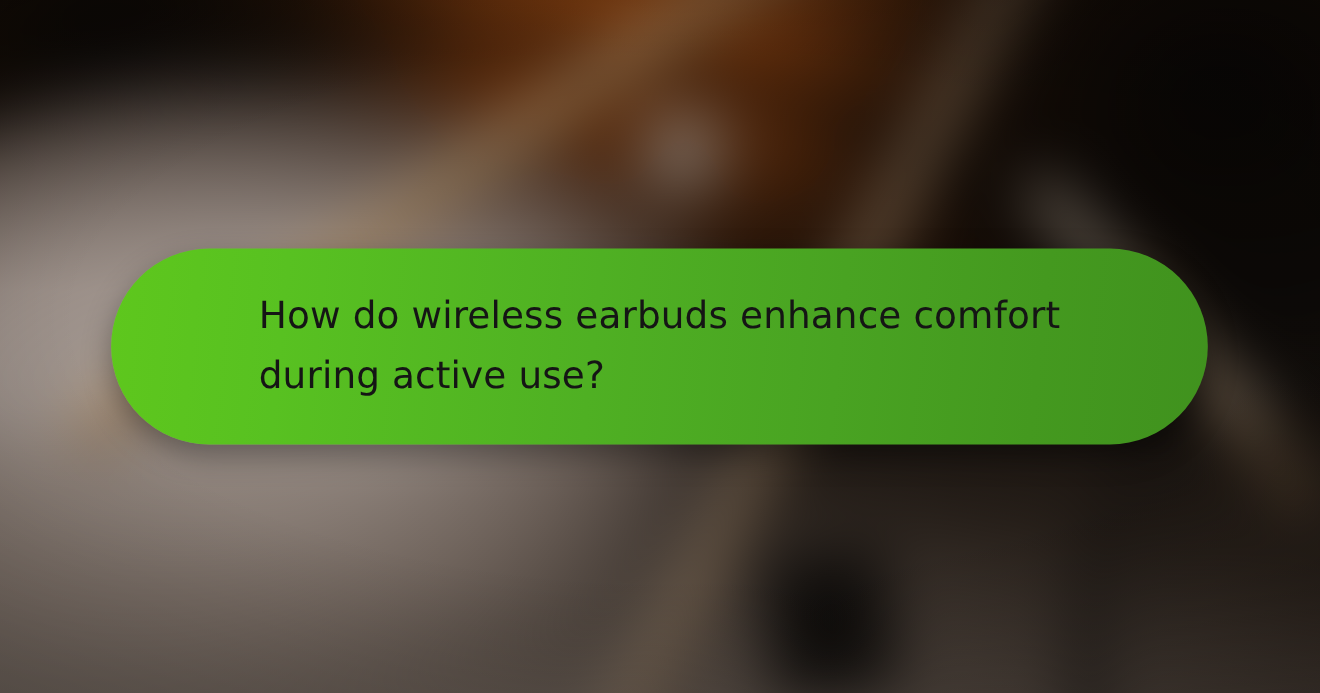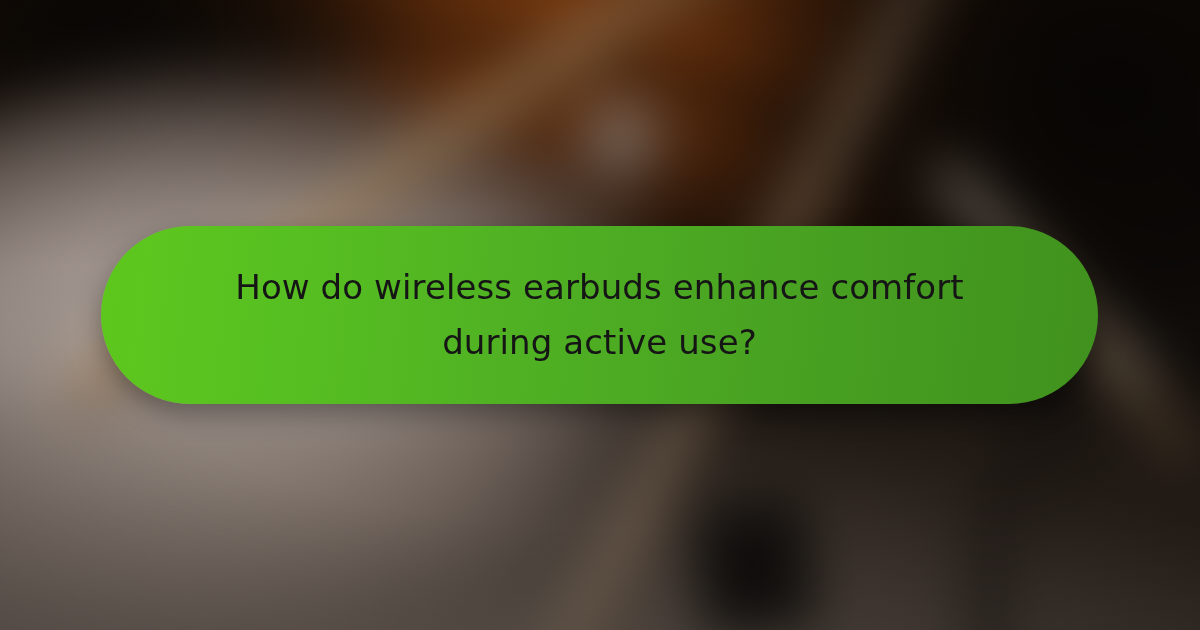--- a/index.html
+++ b/index.html
@@ -207,21 +207,21 @@
   }
 
   #question-text {
     margin: 0;
     font-family: "DejaVu Sans", sans-serif;
     font-size: 34px;
     font-weight: 400;
     line-height: 1.62;
     letter-spacing: 0.1px;
     color: #151515;
-    text-align: center;
+    text-align: left;
     white-space: pre-line;
     max-width: 760px;
   }
 </style>
 </head>
 <body>
 
 <div id="card">
 
   <div class="bg-photo">

